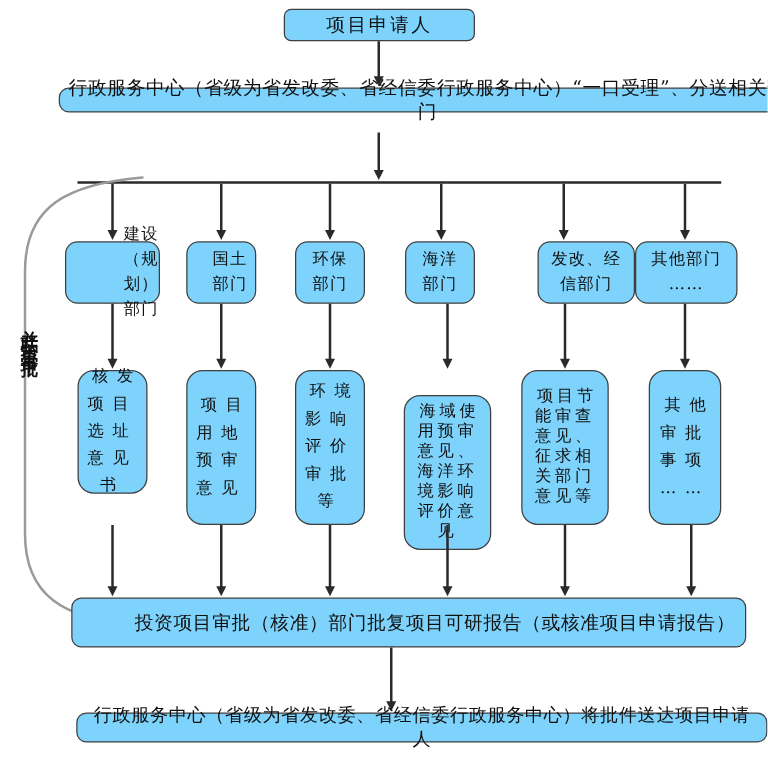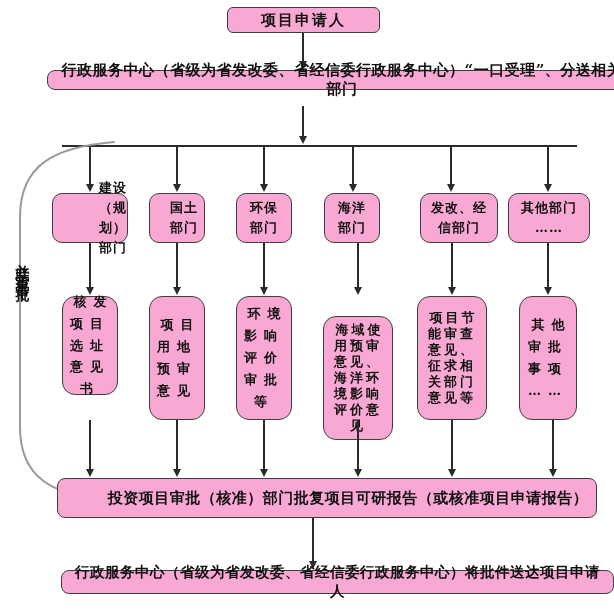--- a/index.html
+++ b/index.html
@@ -8,23 +8,23 @@
     background:var(--background,#fff);
   }
   .stage{
     position:relative;width:614px;height:614px;
     background:var(--background,#fff);overflow:hidden;
     color:var(--text,#101010);
   }
   .box{
     position:absolute;box-sizing:border-box;
     border:1.6px solid var(--border,#3f3f3f);
-    background:#f9a8d4;
+    background:#7dd3fc;
     display:flex;align-items:center;justify-content:center;
-    text-align:center;font-weight:bold;color:var(--text,#101010);
+    text-align:center;font-weight:normal;color:var(--text,#101010);
     white-space:pre-line;
   }
   .wide{border-radius:8px;font-size:15px;letter-spacing:0.5px;padding:2px 6px;}
   .small{border-radius:6px;font-size:15px;letter-spacing:2px;}
   .dept{border-radius:10px;font-size:13px;line-height:1.55;letter-spacing:1px;padding:2px;}
   .item{border-radius:13px;font-size:13px;padding:4px 2px;}
   .cols2{line-height:1.68;letter-spacing:7px;text-indent:7px;}
   .cols3{line-height:1.24;letter-spacing:3px;text-indent:3px;}
   .arrow-v{
     position:absolute;width:2px;background:var(--line,#2a2a2a);
@@ -72,21 +72,21 @@
   <div class="arrow-v" style="left:547px;top:147px;height:38px;"></div>
 
   <div class="box dept" style="left:52px;top:193px;width:76px;height:50px;padding-left:48px;">建设（规
 划）部门</div>
   <div class="box dept" style="left:149px;top:193px;width:56px;height:50px;padding-left:16px;">国土
 部门</div>
   <div class="box dept" style="left:236px;top:193px;width:56px;height:50px;">环保
 部门</div>
   <div class="box dept" style="left:324px;top:193px;width:56px;height:50px;">海洋
 部门</div>
-  <div class="box dept" style="left:420px;top:193px;width:78px;height:50px;">发改、经
+  <div class="box dept" style="left:430px;top:193px;width:78px;height:50px;">发改、经
 信部门</div>
   <div class="box dept" style="left:508px;top:193px;width:82px;height:50px;">其他部门
 ……</div>
 
   <div class="arrow-v" style="left:89px;top:243px;height:45px;"></div>
   <div class="arrow-v" style="left:176px;top:243px;height:45px;"></div>
   <div class="arrow-v" style="left:263px;top:243px;height:45px;"></div>
   <div class="arrow-v" style="left:357px;top:243px;height:45px;"></div>
   <div class="arrow-v" style="left:451px;top:243px;height:45px;"></div>
   <div class="arrow-v" style="left:547px;top:243px;height:45px;"></div>

